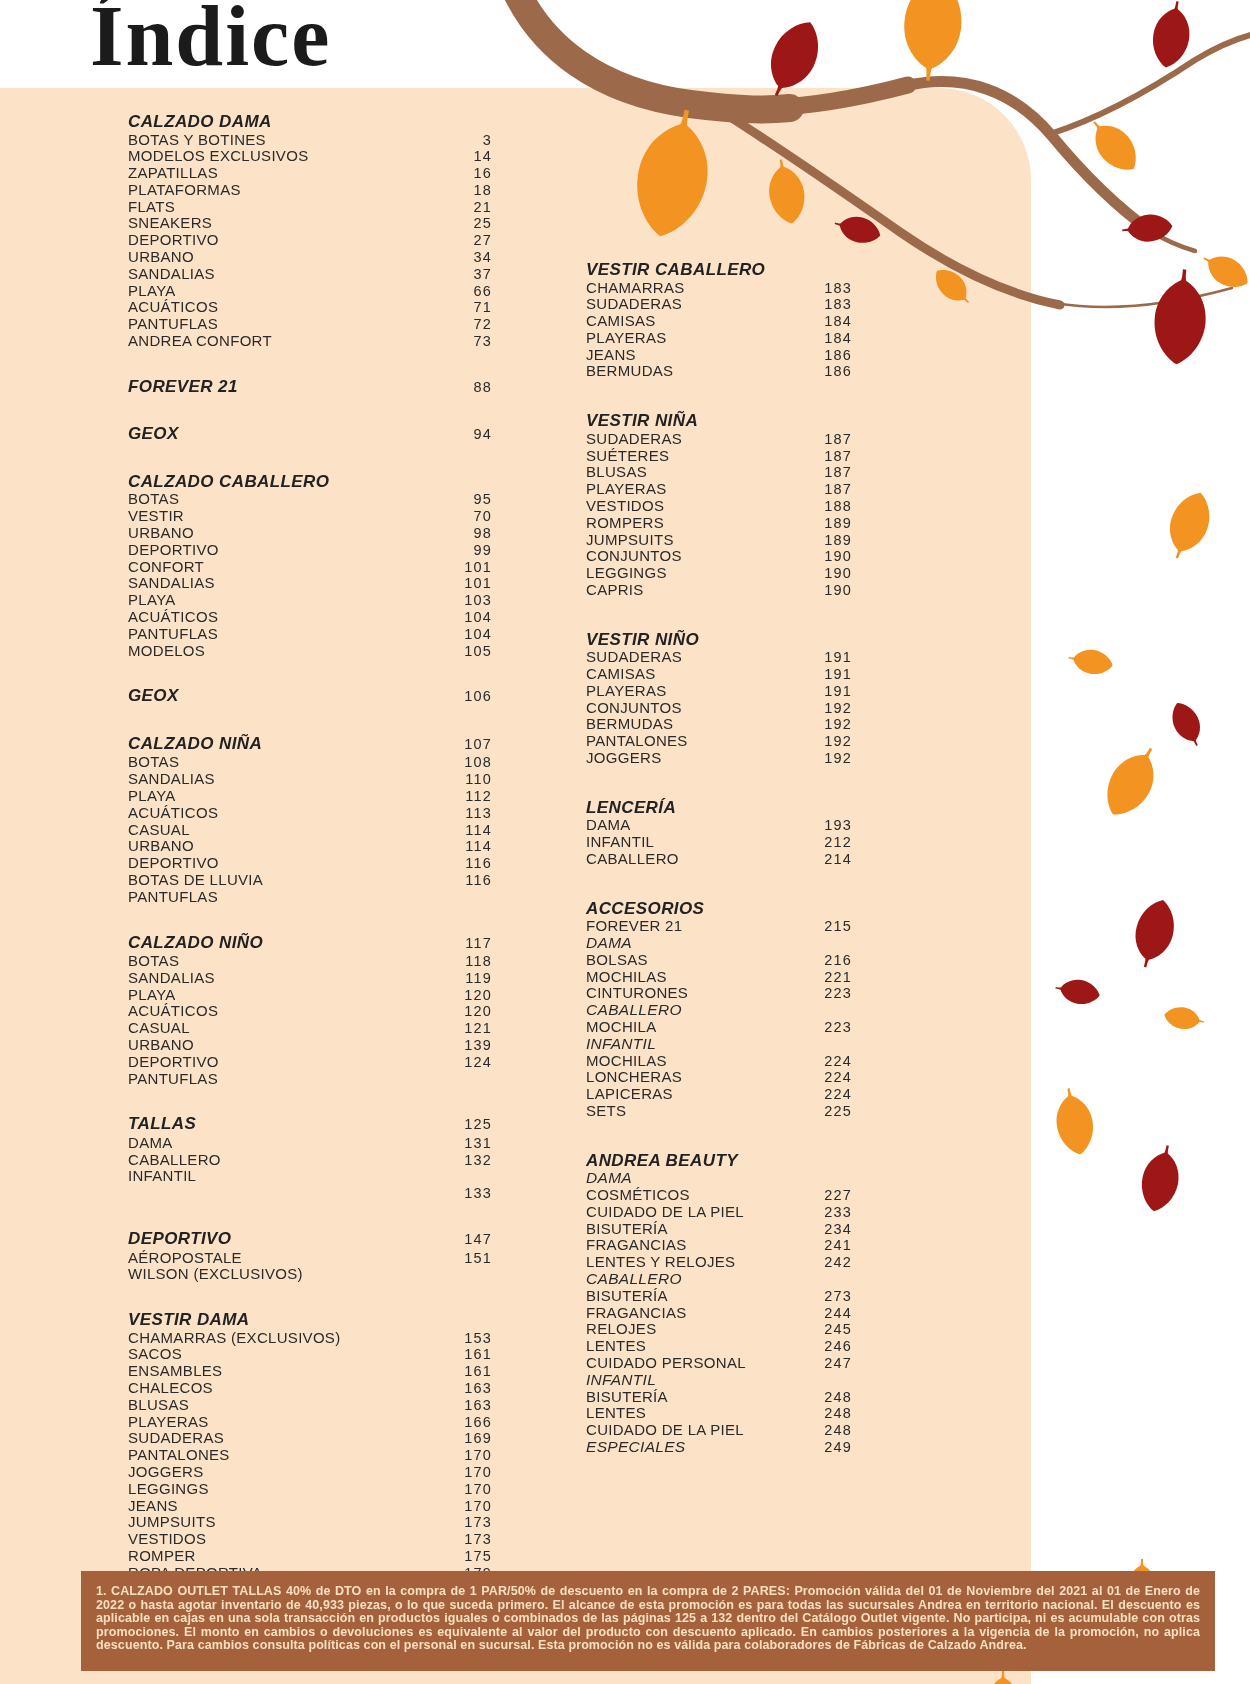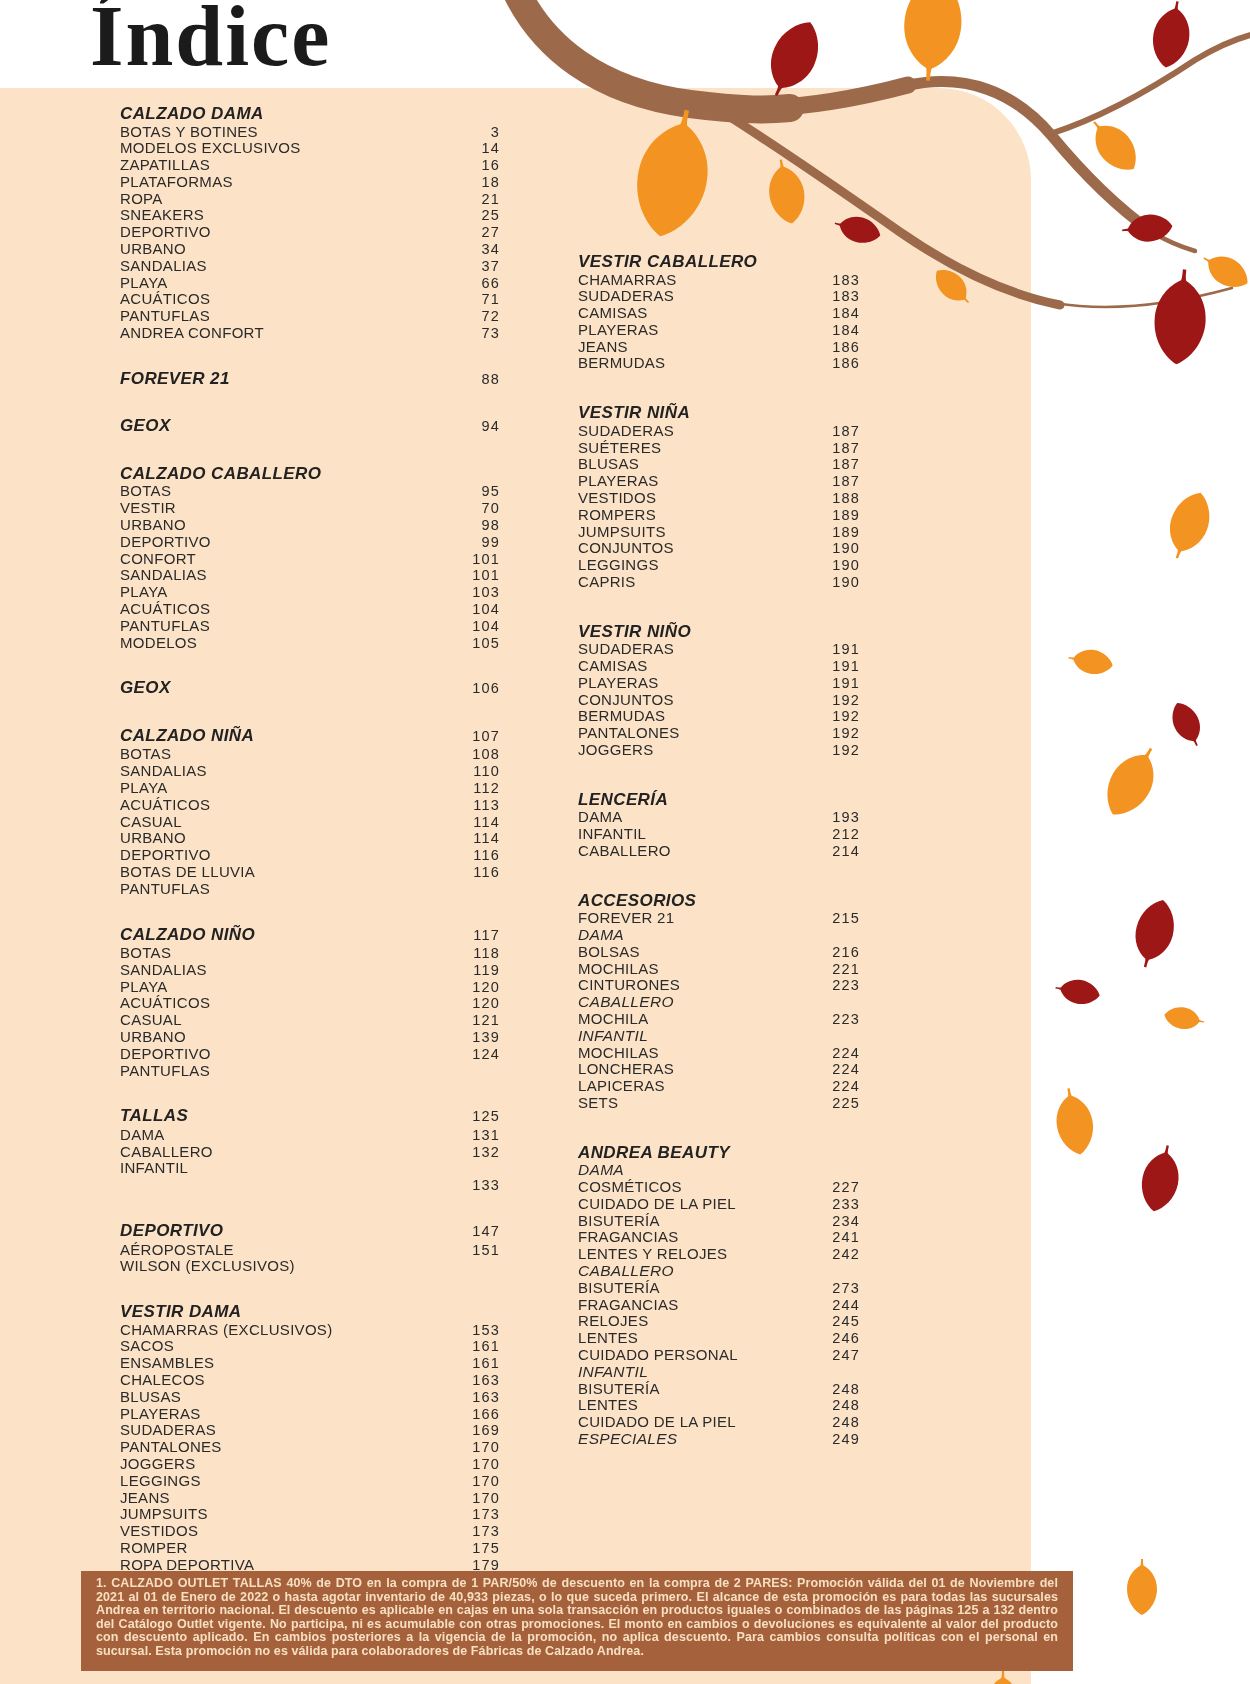--- a/index.html
+++ b/index.html
@@ -12,32 +12,32 @@
   .title{position:absolute;left:90px;top:-14px;margin:0;z-index:4;
          font-family:"Liberation Serif","DejaVu Serif",serif;
          font-weight:bold;font-size:86px;letter-spacing:2px;color:#1b1b1b;}
   .panel{position:absolute;left:0;top:88px;width:1031px;height:1596px;
          background:var(--peach);border-top-right-radius:92px;z-index:1;}
   .decor{position:absolute;left:0;top:0;width:1250px;height:1684px;z-index:2;pointer-events:none;}
   .branch{fill:none;stroke:var(--branch);stroke-linecap:round;}
   .col{position:absolute;z-index:4;color:var(--ink);}
   .col-left{left:112px;top:96px;width:396px;}
   .col-right{left:570px;top:244px;width:298px;}
-  .section{margin:8px;}
+  .section{margin:16px;}
   .col-left .section + .section{margin-top:27px;}
   .col-right .section + .section{margin-top:31px;}
   .row{display:flex;justify-content:space-between;align-items:baseline;line-height:16.8px;}
   .row.head{line-height:19.5px;}
   .sec-title{font-weight:bold;font-style:italic;font-size:17px;letter-spacing:0.4px;color:#222;}
   .lbl{font-size:15px;letter-spacing:0.3px;}
   .lbl.b{font-weight:normal;}
   .lbl.i{font-style:italic;font-size:15.5px;}
   .pg{font-size:14.5px;letter-spacing:1.2px;}
-  .footnote{position:absolute;left:81px;top:1571px;width:992px;height:100px;z-index:5;
-            background:var(--barbg);box-sizing:border-box;padding:6px 15px;}
+  .footnote{position:absolute;left:81px;top:1571px;width:1134px;height:100px;z-index:5;
+            background:var(--barbg);box-sizing:border-box;padding:14px 15px;}
   .footnote p{margin:0;color:var(--bartext);font-size:12.5px;line-height:13.6px;
               font-weight:bold;text-align:justify;letter-spacing:0.1px;}
 </style>
 </head>
 <body>
 
 <div class="page">
 
   <h1 class="title">Índice</h1>
 
@@ -98,21 +98,21 @@
         </div>
         <div class="row">
           <span class="lbl">ZAPATILLAS</span>
           <span class="pg">16</span>
         </div>
         <div class="row">
           <span class="lbl">PLATAFORMAS</span>
           <span class="pg">18</span>
         </div>
         <div class="row">
-          <span class="lbl">ROPA</span>
+          <span class="lbl">FLATS</span>
           <span class="pg">21</span>
         </div>
         <div class="row">
           <span class="lbl">SNEAKERS</span>
           <span class="pg">25</span>
         </div>
         <div class="row">
           <span class="lbl">DEPORTIVO</span>
           <span class="pg">27</span>
         </div>

